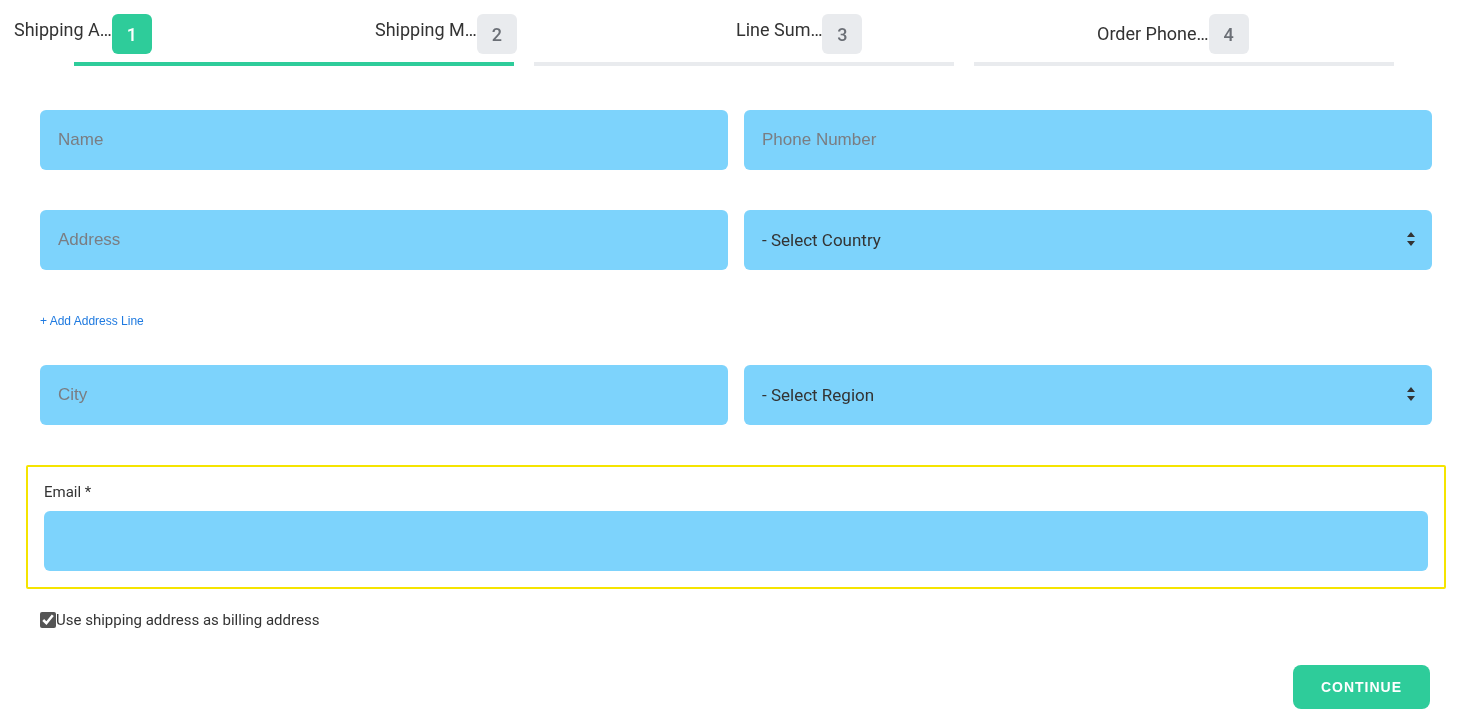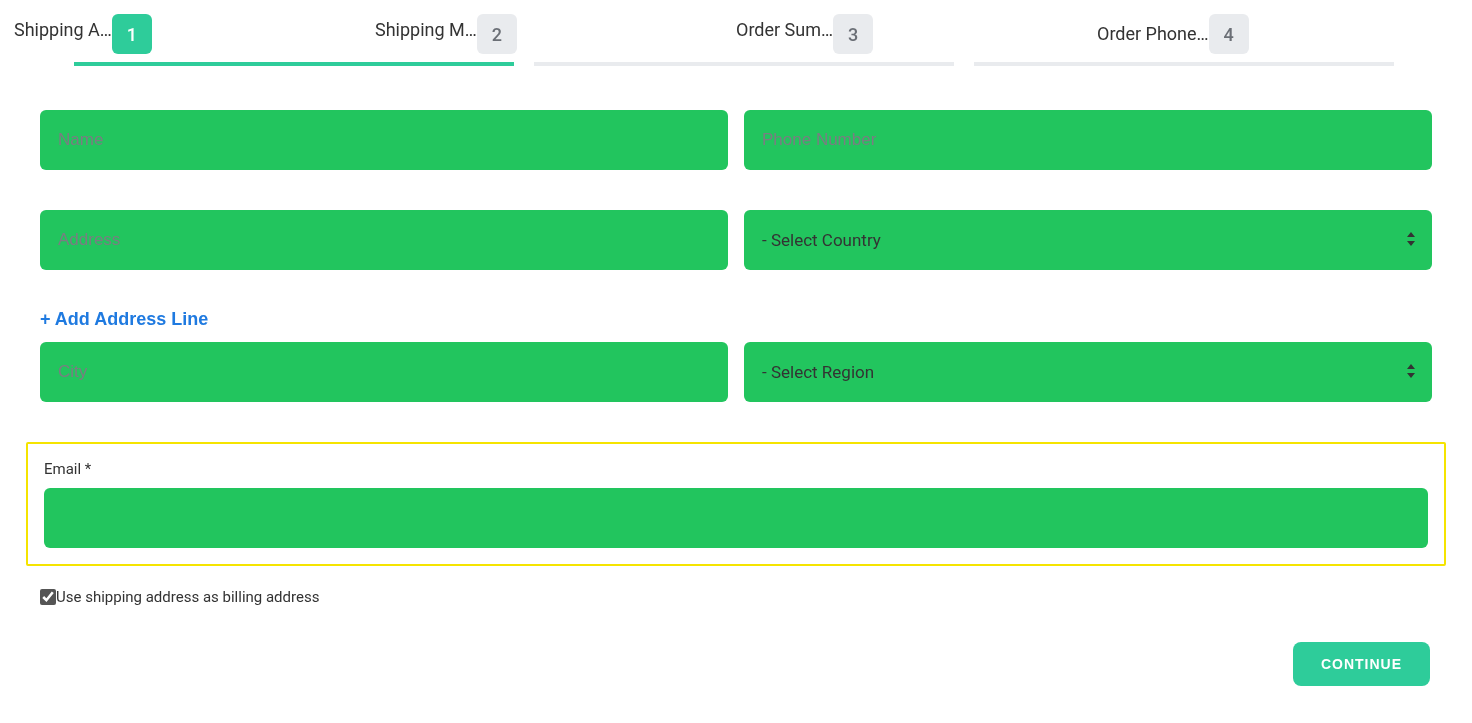--- a/index.html
+++ b/index.html
@@ -71,21 +71,21 @@
   .form-area { padding: 0 26px; }
   .row { display: flex; gap: 16px; margin-bottom: 40px; align-items: center; }
   .col-6 { flex: 0 0 calc(50% - 8px); }
   .col-4 { flex: 1; }
 
   .field {
     width: 100%;
     height: 60px;
     border: none;
     border-radius: 6px;
-    background: #22c55e;
+    background: #7dd3fc;
     padding: 0 18px;
     font-size: 17px;
     color: #333;
   }
   .field::placeholder { color: #7a7d82; }
   .select-wrap {
     position: relative;
     width: 100%;
   }
   .select-wrap .field {
@@ -102,28 +102,27 @@
     top: 50%;
     transform: translateY(-50%);
     pointer-events: none;
     font-size: 12px;
     color: #333;
     line-height: 1;
   }
 
   .add-line {
     color: #1f7ae0;
-    font-size: 18px;
+    font-size: 12px;
     background: none;
     border: none;
     cursor: pointer;
     padding: 0;
-    margin: -10px 0 12px 0;
+    margin: -10px 0 37px 0;
     display: inline-block;
-    font-weight: bold;
   }
 
   .email-box {
     border: 2px solid #f5e400;
     border-radius: 2px;
     padding: 16px;
     margin: 0 -14px 22px -14px;
   }
   .email-label {
     display: block;
@@ -168,21 +167,21 @@
 
   <div class="step-wrap">
     <div class="step-label">Shipping A…</div>
     <div class="step-node active">1</div>
   </div>
   <div class="step-wrap">
     <div class="step-label">Shipping M…</div>
     <div class="step-node inactive">2</div>
   </div>
   <div class="step-wrap">
-    <div class="step-label">Order Sum…</div>
+    <div class="step-label">Line Sum…</div>
     <div class="step-node inactive">3</div>
   </div>
   <div class="step-wrap">
     <div class="step-label">Order Phone…</div>
     <div class="step-node inactive">4</div>
   </div>
 </div>
 
 <div class="form-area">
 

